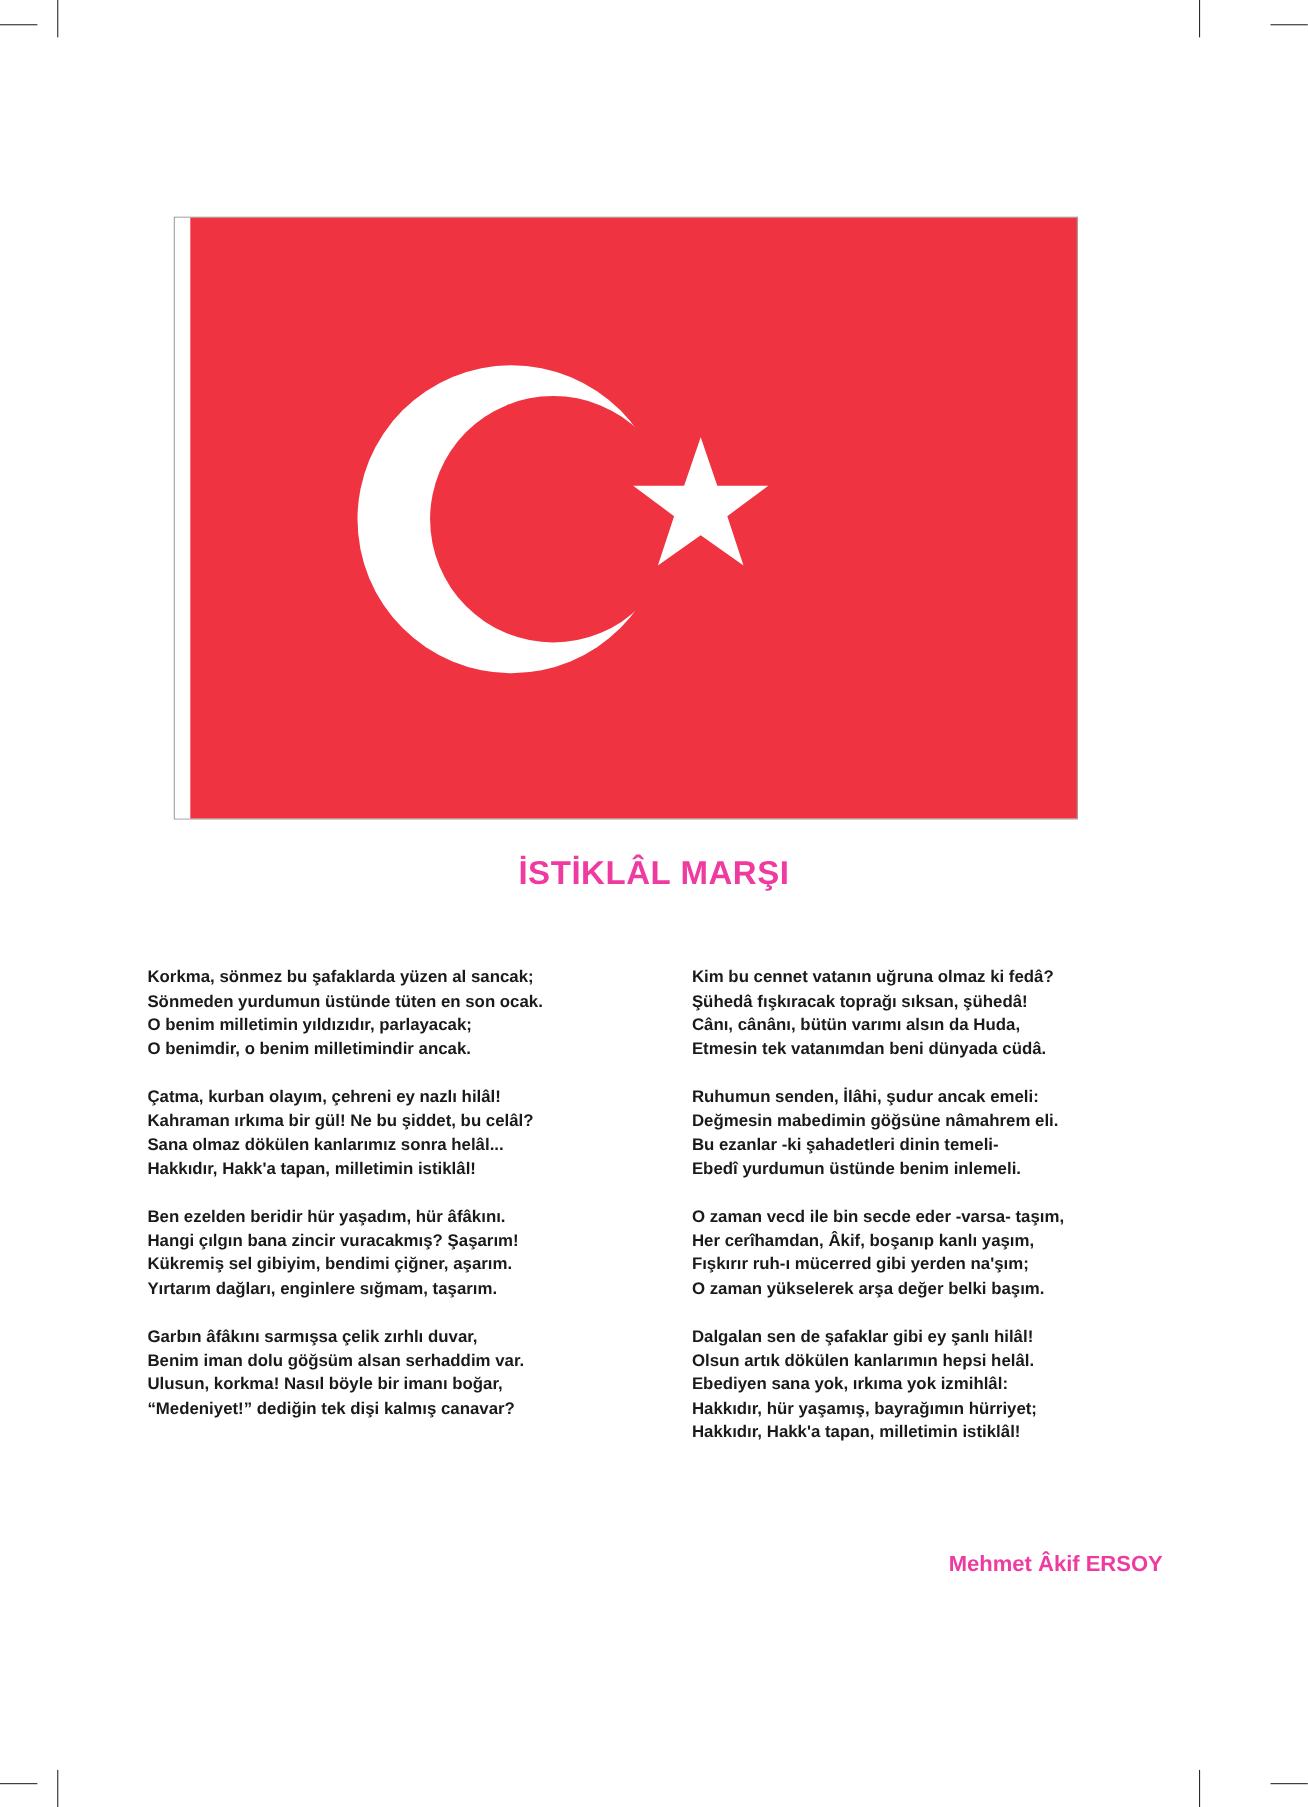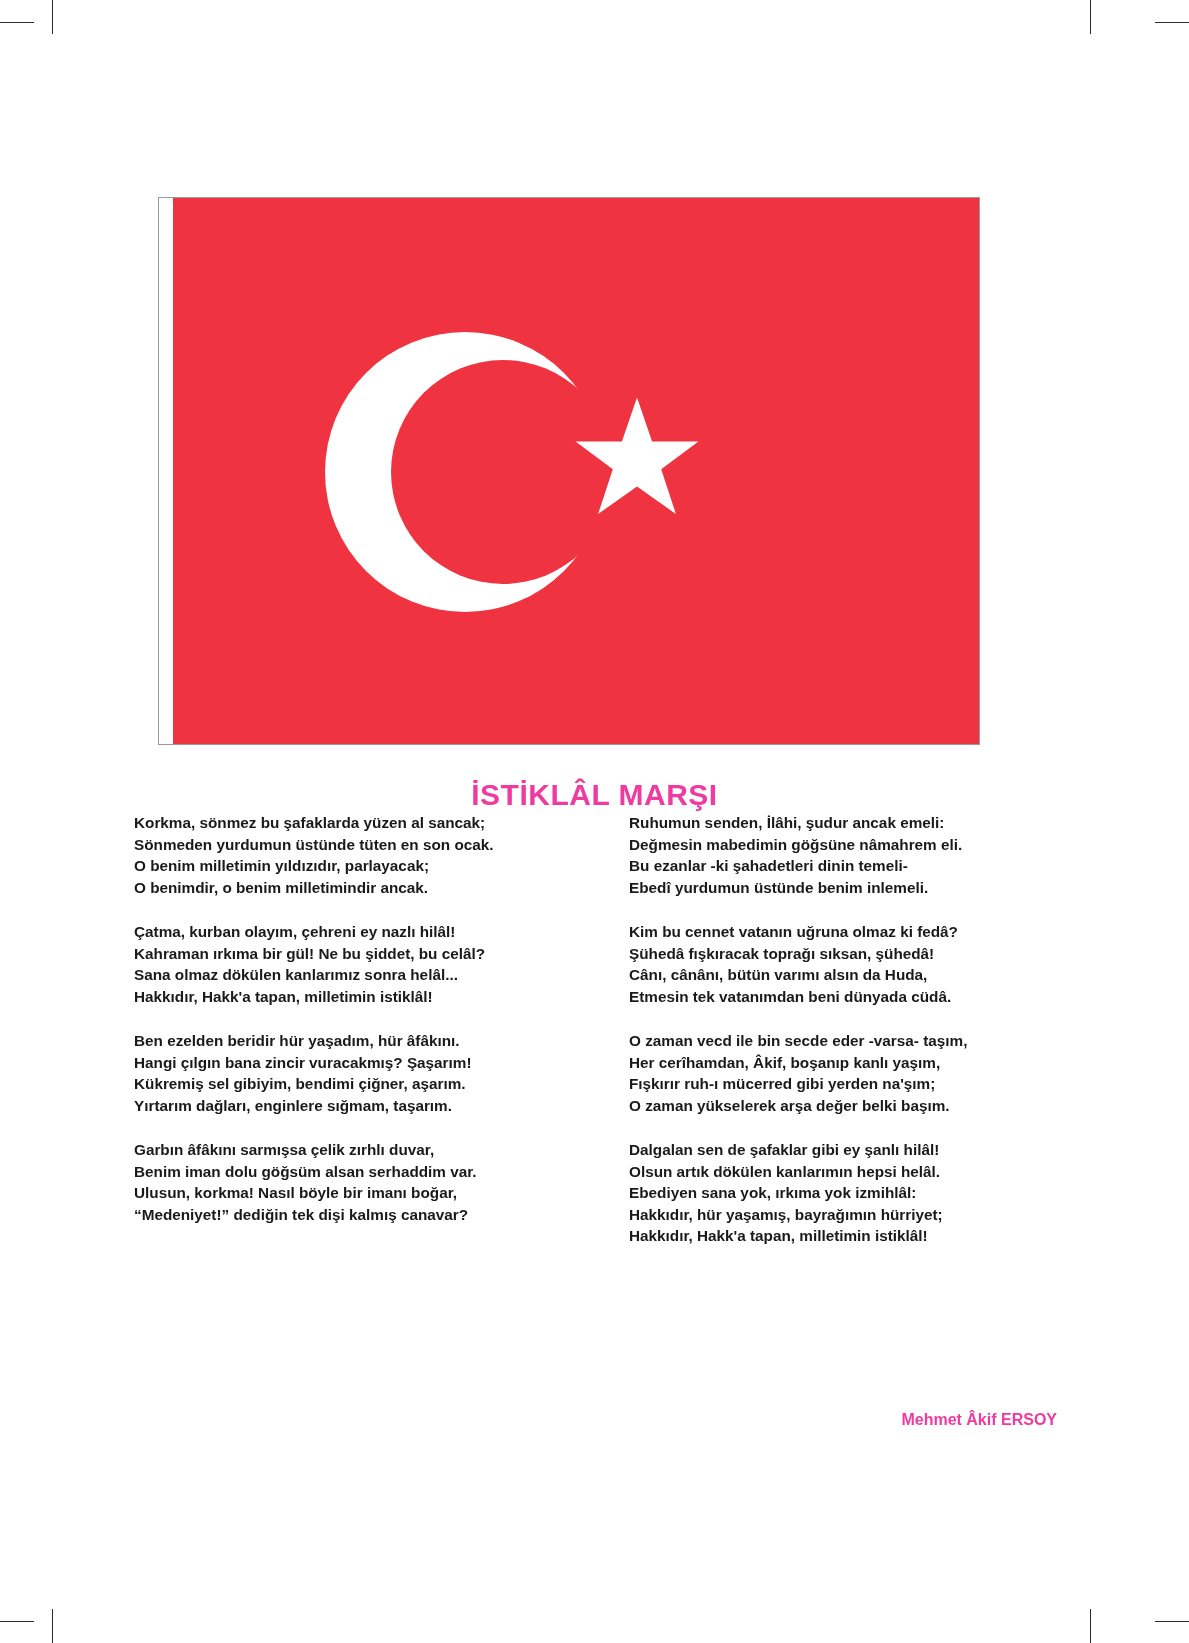--- a/index.html
+++ b/index.html
@@ -92,21 +92,21 @@
     color: #ef3aa0;
     font-size: 30px;
     font-weight: bold;
     letter-spacing: 0.5px;
   }
 
   
   .columns {
     position: absolute;
     left: 134px;
-    top: 797px;
+    top: 863px;
     width: 920px;
     display: flex;
     gap: 70px;
   }
   .column {
     width: 432px;
   }
   .stanza {
     margin-bottom: 23px;
     font-size: 15.3px;
@@ -117,21 +117,21 @@
   }
   .stanza:last-child { margin-bottom: 0; }
 
   .author {
     position: absolute;
     left: 0;
     top: 1411px;
     width: 1057px;
     text-align: right;
     color: #ef3aa0;
-    font-size: 16px;
+    font-size: 20px;
     font-weight: bold;
   }
 </style>
 </head>
 <body>
 
 <div class="crop-mark crop-v" style="left:52px; top:0;"></div>
 <div class="crop-mark crop-h" style="left:0; top:22px;"></div>
 <div class="crop-mark crop-v" style="left:1090px; top:0;"></div>
 <div class="crop-mark crop-h" style="left:1155px; top:22px;"></div>
@@ -168,28 +168,28 @@
       <p class="stanza">Ben ezelden beridir hür yaşadım, hür âfâkını.
 Hangi çılgın bana zincir vuracakmış? Şaşarım!
 Kükremiş sel gibiyim, bendimi çiğner, aşarım.
 Yırtarım dağları, enginlere sığmam, taşarım.</p>
       <p class="stanza">Garbın âfâkını sarmışsa çelik zırhlı duvar,
 Benim iman dolu göğsüm alsan serhaddim var.
 Ulusun, korkma! Nasıl böyle bir imanı boğar,
 “Medeniyet!” dediğin tek dişi kalmış canavar?</p>
     </div>
     <div class="column">
+      <p class="stanza">Kim bu cennet vatanın uğruna olmaz ki fedâ?
+Şühedâ fışkıracak toprağı sıksan, şühedâ!
+Cânı, cânânı, bütün varımı alsın da Huda,
+Etmesin tek vatanımdan beni dünyada cüdâ.</p>
       <p class="stanza">Ruhumun senden, İlâhi, şudur ancak emeli:
 Değmesin mabedimin göğsüne nâmahrem eli.
 Bu ezanlar -ki şahadetleri dinin temeli-
 Ebedî yurdumun üstünde benim inlemeli.</p>
-      <p class="stanza">Kim bu cennet vatanın uğruna olmaz ki fedâ?
-Şühedâ fışkıracak toprağı sıksan, şühedâ!
-Cânı, cânânı, bütün varımı alsın da Huda,
-Etmesin tek vatanımdan beni dünyada cüdâ.</p>
       <p class="stanza">O zaman vecd ile bin secde eder -varsa- taşım,
 Her cerîhamdan, Âkif, boşanıp kanlı yaşım,
 Fışkırır ruh-ı mücerred gibi yerden na'şım;
 O zaman yükselerek arşa değer belki başım.</p>
       <p class="stanza">Dalgalan sen de şafaklar gibi ey şanlı hilâl!
 Olsun artık dökülen kanlarımın hepsi helâl.
 Ebediyen sana yok, ırkıma yok izmihlâl:
 Hakkıdır, hür yaşamış, bayrağımın hürriyet;
 Hakkıdır, Hakk'a tapan, milletimin istiklâl!</p>
     </div>

